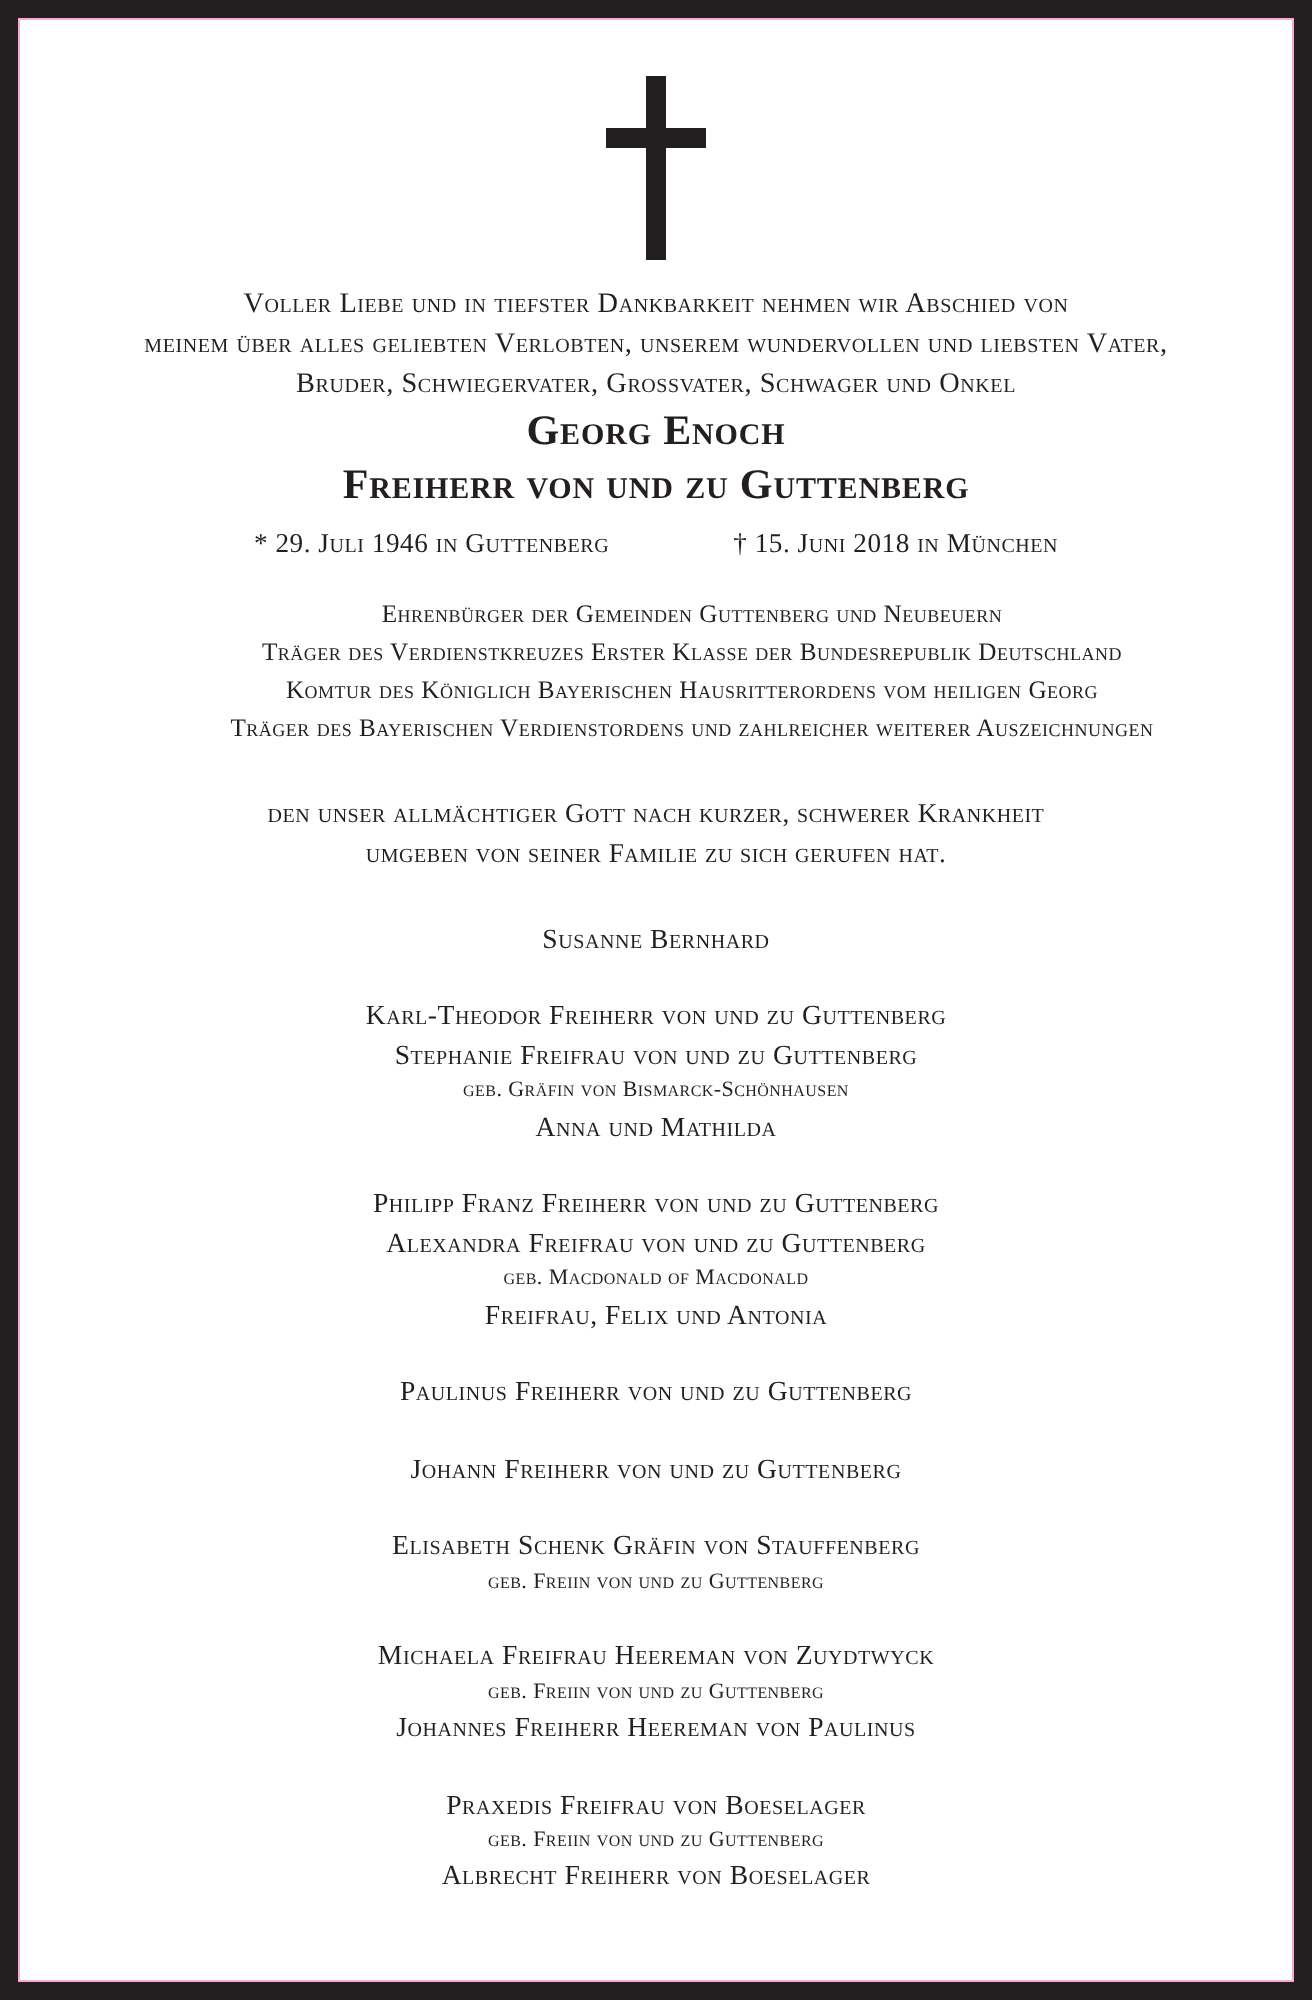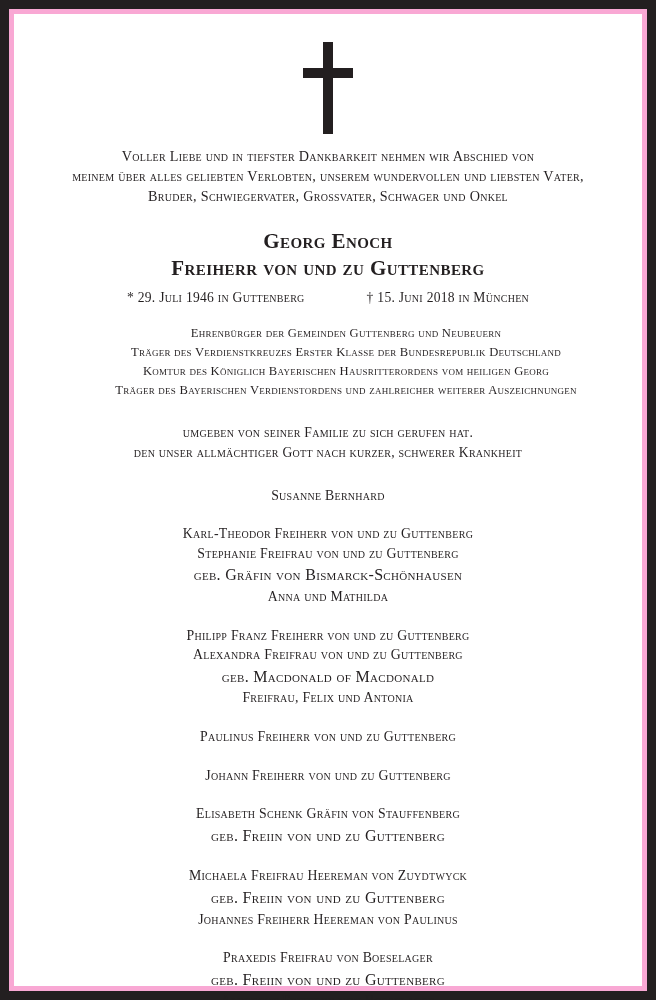--- a/index.html
+++ b/index.html
@@ -16,21 +16,21 @@
   }
 
   
   .notice-frame {
     position: absolute;
     left: 9px;
     top: 9px;
     width: 638px;
     height: 982px;
     box-sizing: border-box;
-    border: 5px solid #f9a8d4;
+    border: 1px solid #f9a8d4;
     background: #ffffff;
     outline: 9px solid #231f20;
   }
 
   .paper {
     position: absolute;
     left: 0;
     top: 0;
     right: 0;
     bottom: 0;
@@ -77,21 +77,20 @@
   }
 
   .intro {
     margin: 20px auto 0;
     width: 540px;
     font-size: 14.2px;
   }
   .intro div { white-space: nowrap; }
 
   .name-block {
-    margin-top: 22px;
   }
   .name-line-1 {
     font-size: 21px;
     font-weight: bold;
     line-height: 1.25;
   }
   .name-line-2 {
     font-size: 21px;
     font-weight: bold;
     line-height: 1.25;
@@ -125,21 +124,21 @@
   }
   .group {
     margin-bottom: 19px;
   }
   .group:last-child { margin-bottom: 0; }
   .person {
     font-size: 13.8px;
     line-height: 1.42;
   }
   .nee {
-    font-size: 16px;
+    font-size: 11px;
     line-height: 1.48;
   }
 </style>
 </head>
 <body>
 
 <div class="notice-frame">
   <div class="paper">
 
     <div class="cross-wrap">
@@ -164,22 +163,22 @@
     </div>
 
     <div class="honors sc">
       <div>Ehrenbürger der Gemeinden Guttenberg und Neubeuern</div>
       <div>Träger des Verdienstkreuzes Erster Klasse der Bundesrepublik Deutschland</div>
       <div>Komtur des Königlich Bayerischen Hausritterordens vom heiligen Georg</div>
       <div>Träger des Bayerischen Verdienstordens und zahlreicher weiterer Auszeichnungen</div>
     </div>
 
     <div class="passage sc">
+      <div>den unser allmächtiger Gott nach kurzer, schwerer Krankheit</div>
       <div>umgeben von seiner Familie zu sich gerufen hat.</div>
-      <div>den unser allmächtiger Gott nach kurzer, schwerer Krankheit</div>
     </div>
 
     <div class="survivor-groups">
         <div class="group">
           <div class="person sc">Susanne Bernhard</div>
         </div>
         <div class="group">
           <div class="person sc">Karl-Theodor Freiherr von und zu Guttenberg</div>
           <div class="person sc">Stephanie Freifrau von und zu Guttenberg</div>
           <div class="nee sc">geb. Gräfin von Bismarck-Schönhausen</div>

